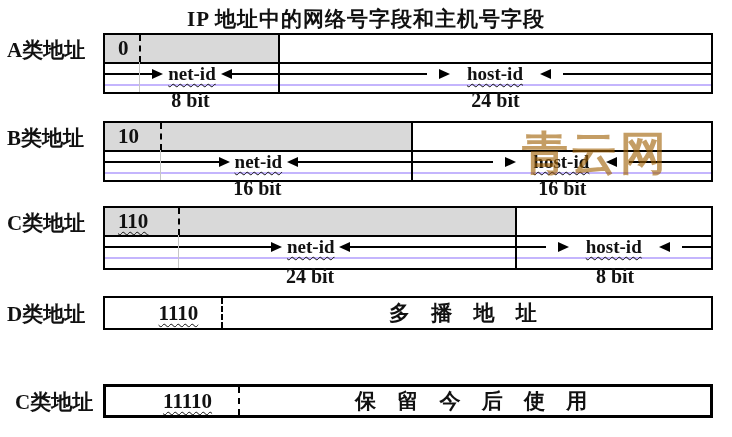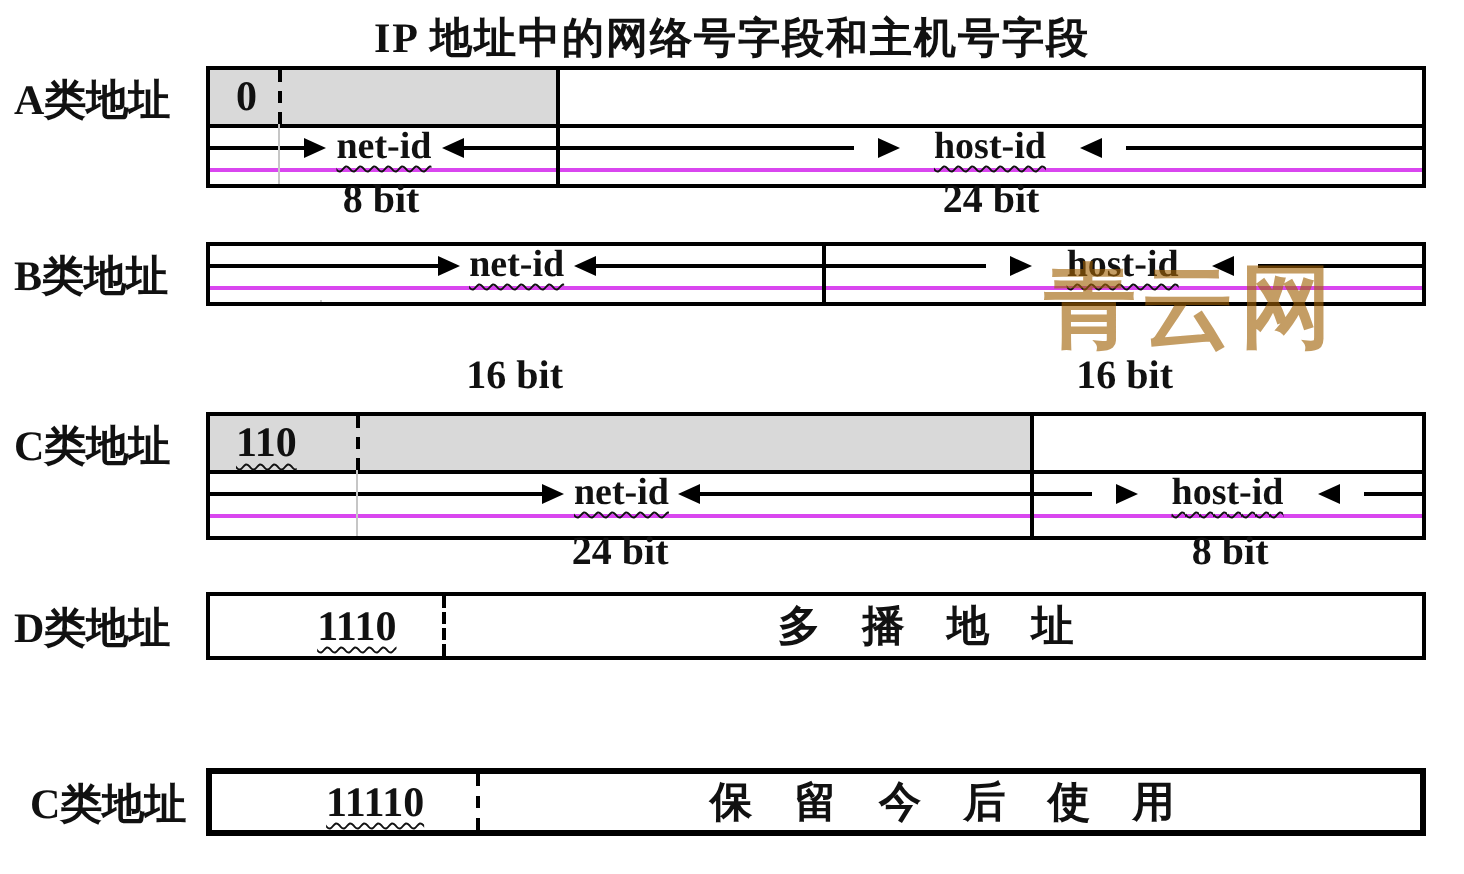--- a/index.html
+++ b/index.html
@@ -26,21 +26,21 @@
   #rowD .rlabel{top:4px;}
   #rowE .rlabel{left:15px;top:4px;}
 
   .cbox{position:relative;margin-left:103px;width:610px;border:2px solid #000;background:#fff;box-sizing:border-box;}
   .bitrow{position:relative;height:27px;border-bottom:2px solid #000;}
   .grayfill{position:absolute;left:0;top:0;bottom:0;width:var(--split);background:#d9d9d9;}
   .prefix{position:absolute;left:13px;top:0;font-size:21px;font-weight:bold;line-height:26px;}
   .dashline{position:absolute;left:var(--dash);top:0;bottom:0;border-left:2px dashed #000;}
   .dashcont{position:absolute;left:var(--dash);top:27px;bottom:0;border-left:1px solid #c6c6c6;}
   .divider{position:absolute;left:var(--split);top:0;bottom:0;width:2px;margin-left:-1px;background:#000;}
-  .arrowrow{position:relative;display:flex;height:20px;border-bottom:2px solid #d946ef;}
+  .arrowrow{position:relative;display:flex;height:20px;border-bottom:2px solid #c4b5fd;}
   .strip{height:6px;}
   #rowC .strip{height:9px;}
   .sec{display:flex;align-items:center;min-width:0;}
   .sec-net{width:var(--split);}
   .sec-host{flex:1;gap:12px;}
   .aline{flex:1;height:2px;background:#000;min-width:4px;}
   .tri-r{width:0;height:0;border-top:5px solid transparent;border-bottom:5px solid transparent;border-left:11px solid #000;}
   .tri-l{width:0;height:0;border-top:5px solid transparent;border-bottom:5px solid transparent;border-right:11px solid #000;}
   .alabel{
     margin:0 5px;font-size:19px;font-weight:bold;line-height:18px;white-space:nowrap;
@@ -96,20 +96,25 @@
   </div>
   <div class="bits">
     <span class="bnet">8 bit</span>
     <span class="bhost">24 bit</span>
   </div>
 </div>
 
 <div class="crow" id="rowB">
   <div class="rlabel">B类地址</div>
   <div class="cbox">
+    <div class="bitrow">
+      <div class="grayfill"></div>
+      <span class="prefix">10</span>
+      <div class="dashline"></div>
+    </div>
     <div class="arrowrow">
       <div class="sec sec-net">
         <div class="aline"></div>
         <div class="tri-r"></div>
         <span class="alabel">net-id</span>
         <div class="tri-l"></div>
         <div class="aline"></div>
       </div>
       <div class="sec sec-host">
         <div class="aline"></div>

